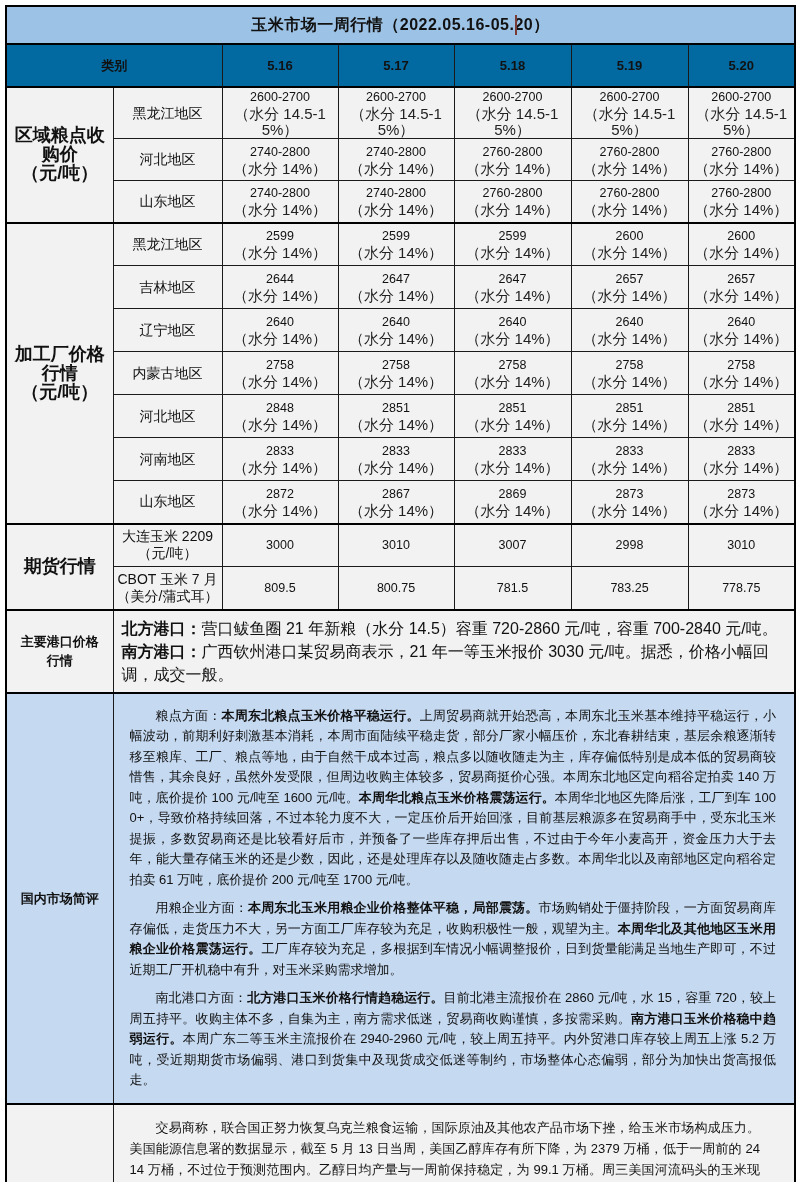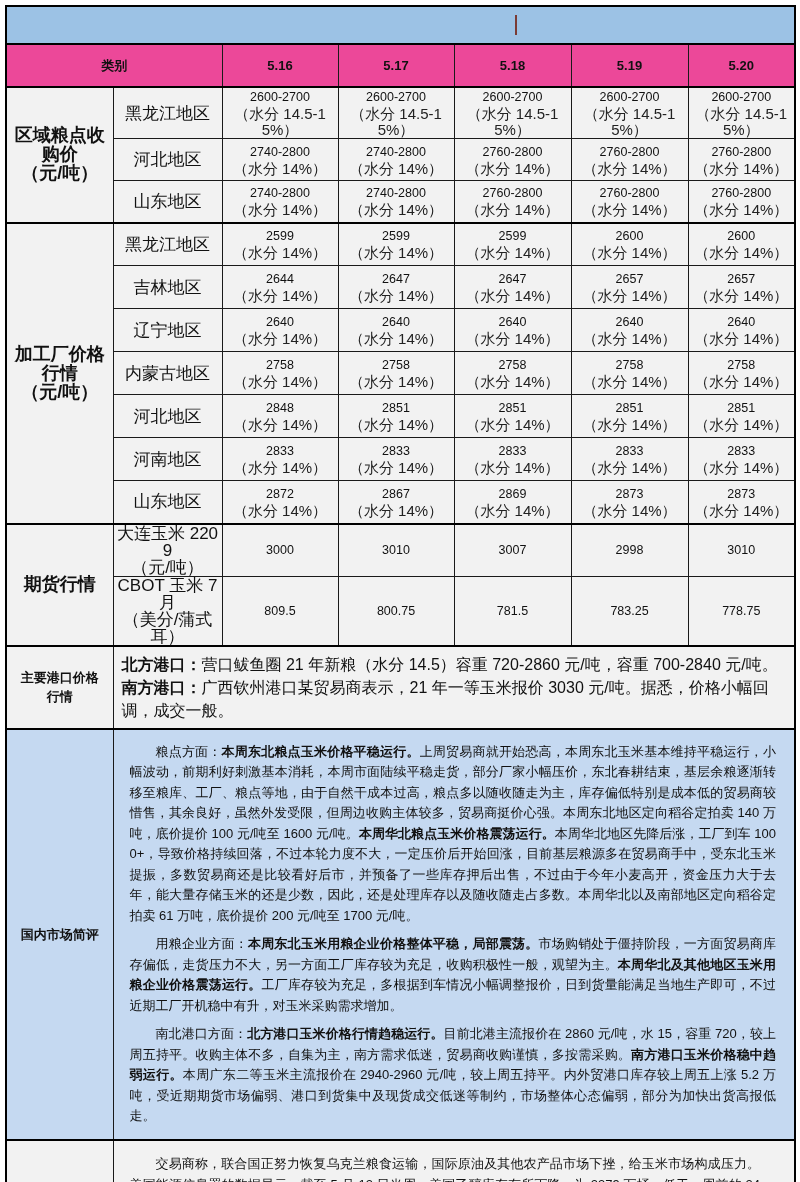--- a/index.html
+++ b/index.html
@@ -19,23 +19,23 @@
   }
   .secstart td{border-top:2px solid #000;}
   tr.secstart > td{border-top:2px solid #000;}
   .title-cell{
     background:#9CC2E5;font-weight:bold;font-size:16px;height:36px;
     border-bottom:2px solid #000;position:relative;letter-spacing:.5px;
   }
   .caret{
     position:absolute;left:508px;top:8px;width:2px;height:20px;background:#7a3b35;
   }
-  .hdr{background:#ec4899;font-weight:bold;font-size:13px;height:41px;}
+  .hdr{background:#0369a1;font-weight:bold;font-size:13px;height:41px;}
   .seclabel{font-weight:bold;font-size:18px;line-height:19px;}
-  .rowname{font-size:17px;line-height:17px;}
+  .rowname{font-size:14px;line-height:17px;}
   .val .price{font-size:12.5px;line-height:18px;}
   .val .moist{font-size:15px;line-height:16px;color:#222;}
   .text-cell{text-align:left;}
   .port-label,.review-label,.news-label,.note-label{font-weight:bold;font-size:13px;line-height:19px;}
   .port-cell{height:56px;font-size:16px;line-height:23px;padding:6px 8px;}
   .port-line .lead{font-weight:bold;}
   .bluecell{background:#C5D9F1;}
   .review-cell{
     height:345px;font-size:13px;line-height:20.5px;padding:4px 10px 4px 8px;
     text-align:justify;
@@ -55,20 +55,21 @@
       <col style="width:116px">
     <col style="width:116px">
       <col style="width:117px">
       <col style="width:117px">
       <col style="width:107px">
   </colgroup>
 
   <tbody>
     <tr>
       <td class="title-cell" colspan="7">
+        <span>玉米市场一周行情（2022.05.16-05.20）</span>
         <span class="caret"></span>
       </td>
     </tr>
     <tr class="secstart">
       <td class="hdr" colspan="2">类别</td>
       <td class="hdr">5.16</td>
       <td class="hdr">5.17</td>
       <td class="hdr">5.18</td>
       <td class="hdr">5.19</td>
       <td class="hdr">5.20</td>

